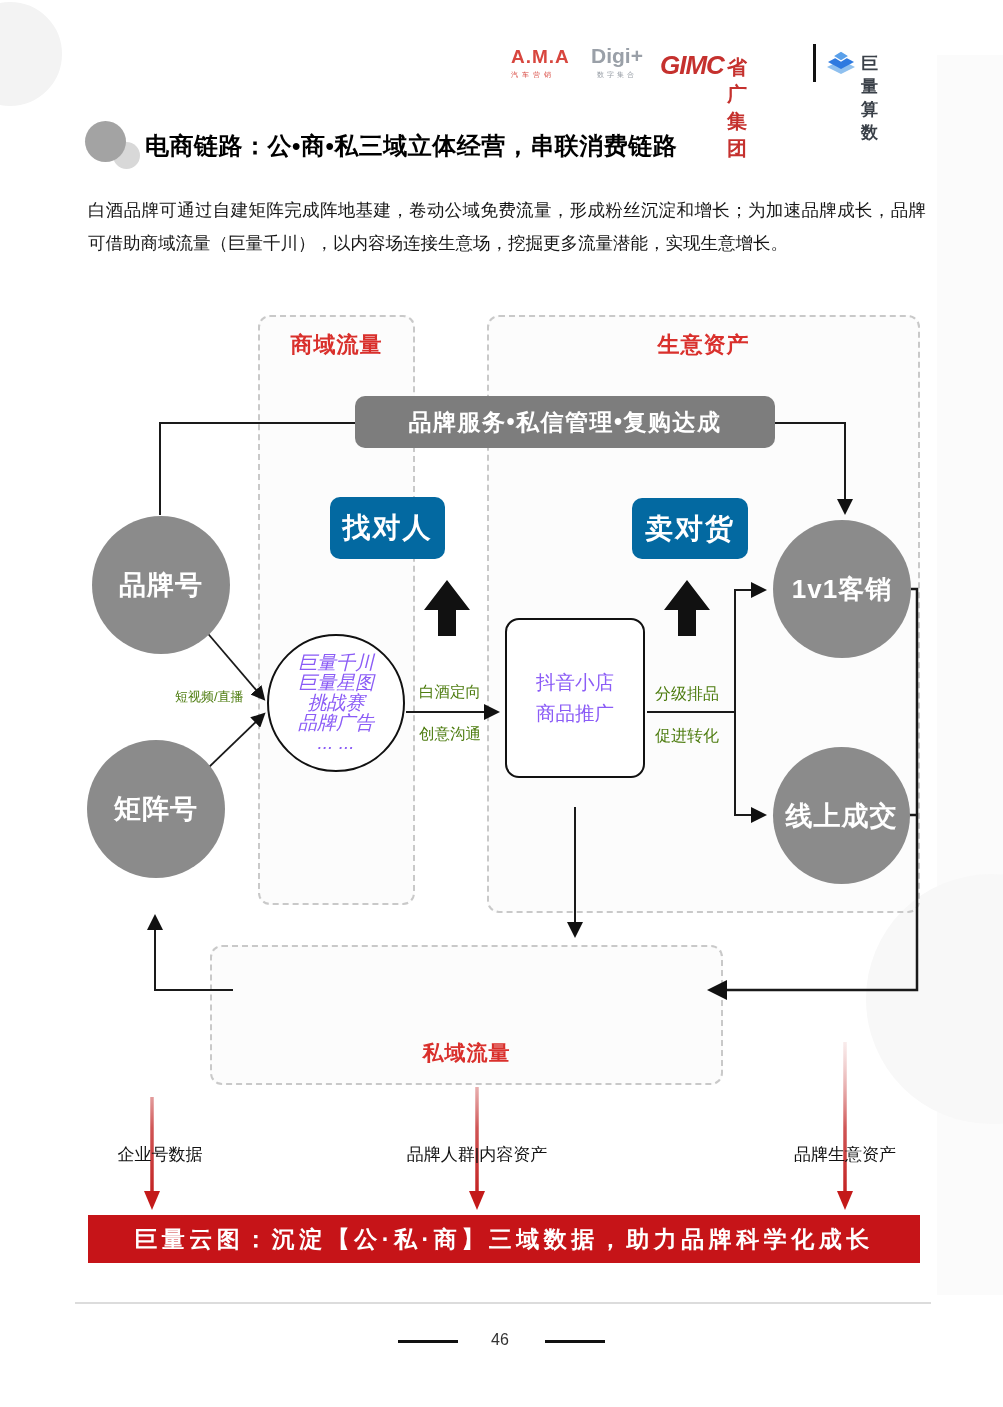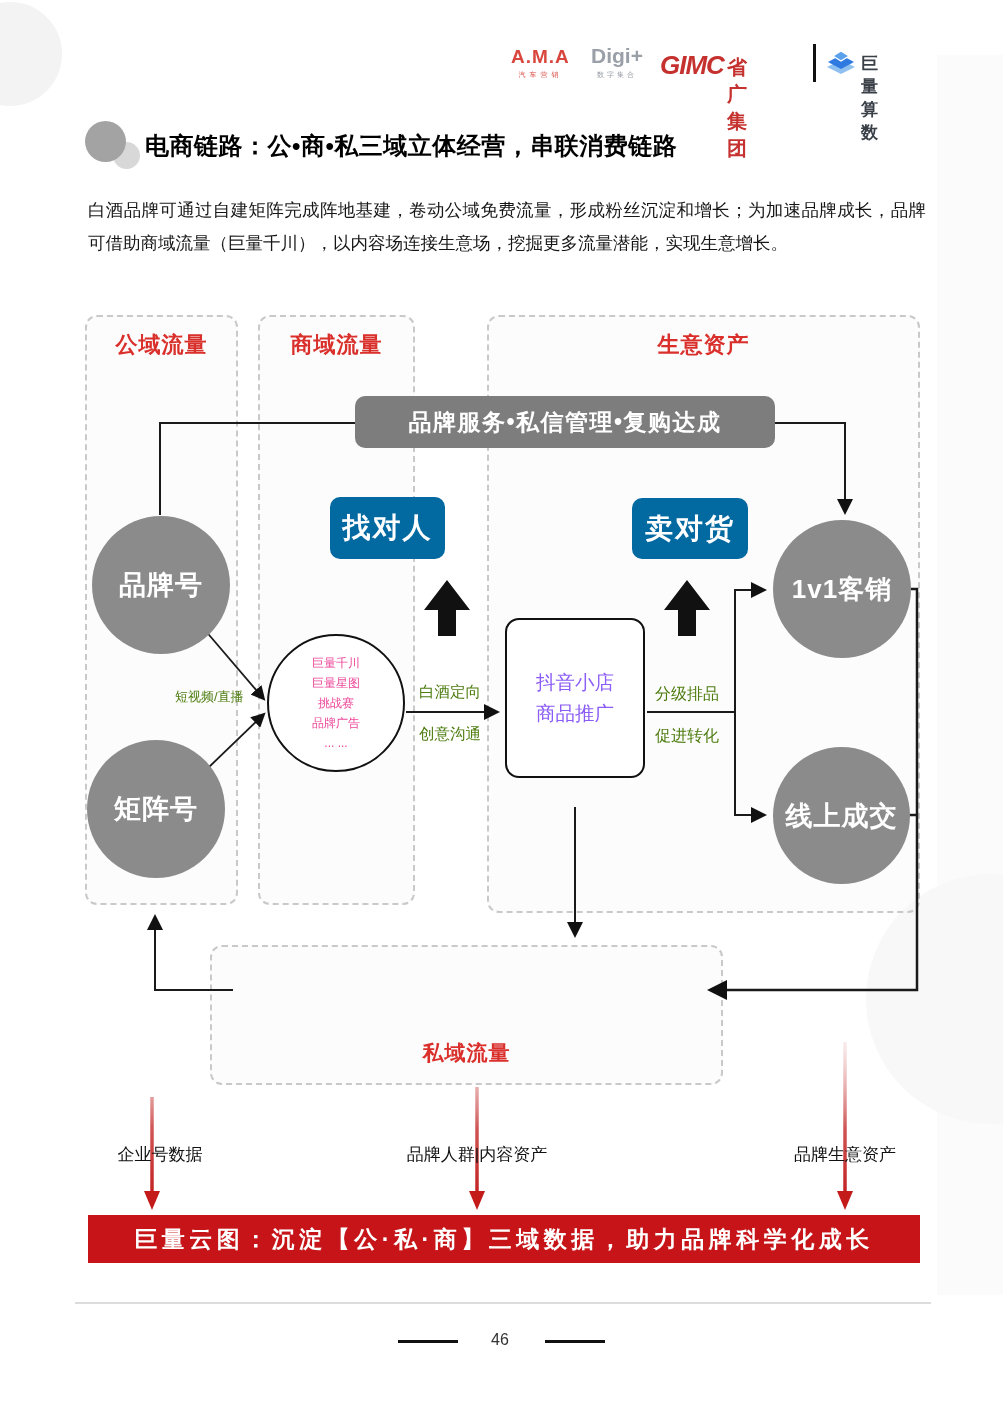--- a/index.html
+++ b/index.html
@@ -12,21 +12,21 @@
   .deco-blob { position:absolute; left:866px; top:874px; width:250px; height:250px;
     border-radius:50%; background:#f8f8f8; }
   .deco-strip { position:absolute; right:0; top:55px; width:66px; height:1240px; background:#fbfbfb; }
   .bullet-dark { position:absolute; left:85px; top:121px; width:41px; height:41px;
     background:#a3a3a3; border-radius:50%; z-index:3; }
   .bullet-light { position:absolute; left:113px; top:142px; width:27px; height:27px;
     background:#d8d8d8; border-radius:50%; z-index:2; }
 
   
   .logos { position:absolute; top:44px; left:505px; height:42px; z-index:5; }
-  .logo-ama { position:absolute; left:6px; top:2px; text-align:center; }
+  .logo-ama { position:absolute; left:6px; top:2px; text-align:left; }
   .logo-ama .nm { font-size:19px; font-weight:bold; color:#d8463e; letter-spacing:1px; }
   .logo-ama .sb { font-size:7px; color:#d8463e; letter-spacing:4px; margin-top:2px; }
   .logo-digi { position:absolute; left:86px; top:0; text-align:center; }
   .logo-digi .nm { font-size:21px; font-weight:bold; color:#9aa0a8; }
   .logo-digi .sb { font-size:7px; color:#9aa0a8; letter-spacing:3px; margin-top:2px; }
   .logo-gimc { position:absolute; left:155px; top:6px; font-size:26px; font-weight:900;
     font-style:italic; color:#c5312e; letter-spacing:-1px; }
   .logo-gimc-cn { position:absolute; left:222px; top:10px; font-size:20px; font-weight:bold; color:#c5312e; }
   .logo-divider { position:absolute; left:308px; top:0; width:3px; height:38px; background:#111; }
   .logo-dia { position:absolute; left:320px; top:4px; width:32px; height:32px; }
@@ -68,21 +68,21 @@
     font-weight:bold; font-size:27px; display:flex; align-items:center;
     justify-content:center; z-index:3; letter-spacing:1px; }
   .c-brand  { left:92px;  top:516px; width:138px; height:138px; }
   .c-matrix { left:87px;  top:740px; width:138px; height:138px; }
   .c-1v1    { left:773px; top:520px; width:138px; height:138px; font-size:26px; }
   .c-deal   { left:773px; top:747px; width:137px; height:137px; }
 
   .hub { position:absolute; left:267px; top:634px; width:138px; height:138px;
     background:#fff; border:2px solid #111; border-radius:50%; display:flex;
     flex-direction:column; align-items:center; justify-content:center;
-    font-size:12px; line-height:20px; color:#ec4899; z-index:3; }
+    font-size:19px; line-height:20px; color:#8b5cf6; z-index:3;font-style:italic; }
 
   .store { position:absolute; left:505px; top:618px; width:140px; height:160px;
     background:#fff; border:2.5px solid #111; border-radius:14px; display:flex;
     flex-direction:column; align-items:center; justify-content:center;
     font-size:19.5px; line-height:31px; font-weight:500; color:#8b5cf6; z-index:3; }
 
   .edge-label { position:absolute; color:#4d7c0f; z-index:4; }
   .lab-video    { left:175px; top:688px; font-size:13px; }
   .lab-target   { left:419px; top:682px; font-size:15.5px; }
   .lab-creative { left:419px; top:724px; font-size:15.5px; }
@@ -134,23 +134,20 @@
       <polygon points="16,12 30,19 16,26 2,19" fill="#8fc0ef"></polygon>
       <polygon points="16,7 29,14 16,21 3,14" fill="#2e7ae0"></polygon>
       <polygon points="16,3 24,8 16,13 8,8" fill="#5aa0ea" stroke="#ffffff" stroke-width="1.4"></polygon>
     </svg>
     <div class="logo-jl">巨量算数</div>
   </div>
 
   <div class="page-title">电商链路：公•商•私三域立体经营，串联消费链路</div>
   <div class="intro">白酒品牌可通过自建矩阵完成阵地基建，卷动公域免费流量，形成粉丝沉淀和增长；为加速品牌成长，品牌可借助商域流量（巨量千川），以内容场连接生意场，挖掘更多流量潜能，实现生意增长。</div>
 
-  <div class="zone z-public">
-    <div class="zone-label">公域流量</div>
-  </div>
   <div class="zone z-commerce">
     <div class="zone-label">商域流量</div>
   </div>
   <div class="zone z-business">
     <div class="zone-label">生意资产</div>
   </div>
   <div class="zone z-private"></div>
   <div class="private-label">私域流量</div>
 
   <svg class="wires" width="1003" height="1407" viewBox="0 0 1003 1407">

